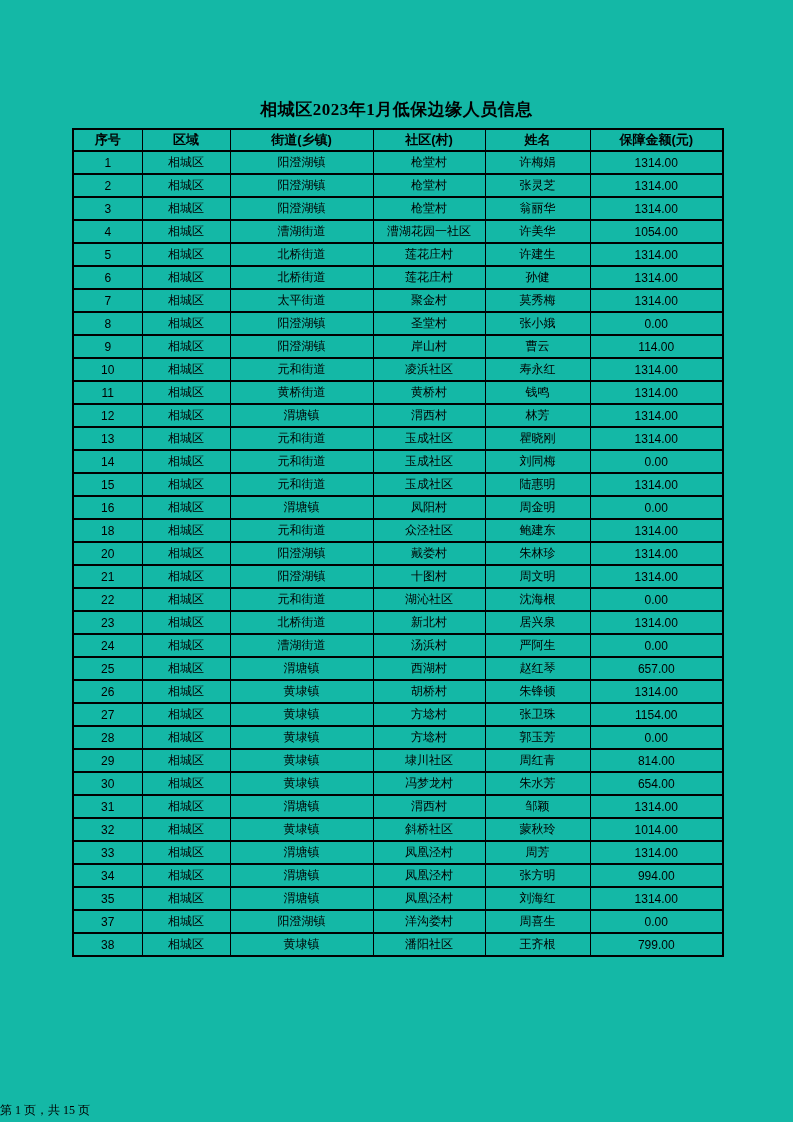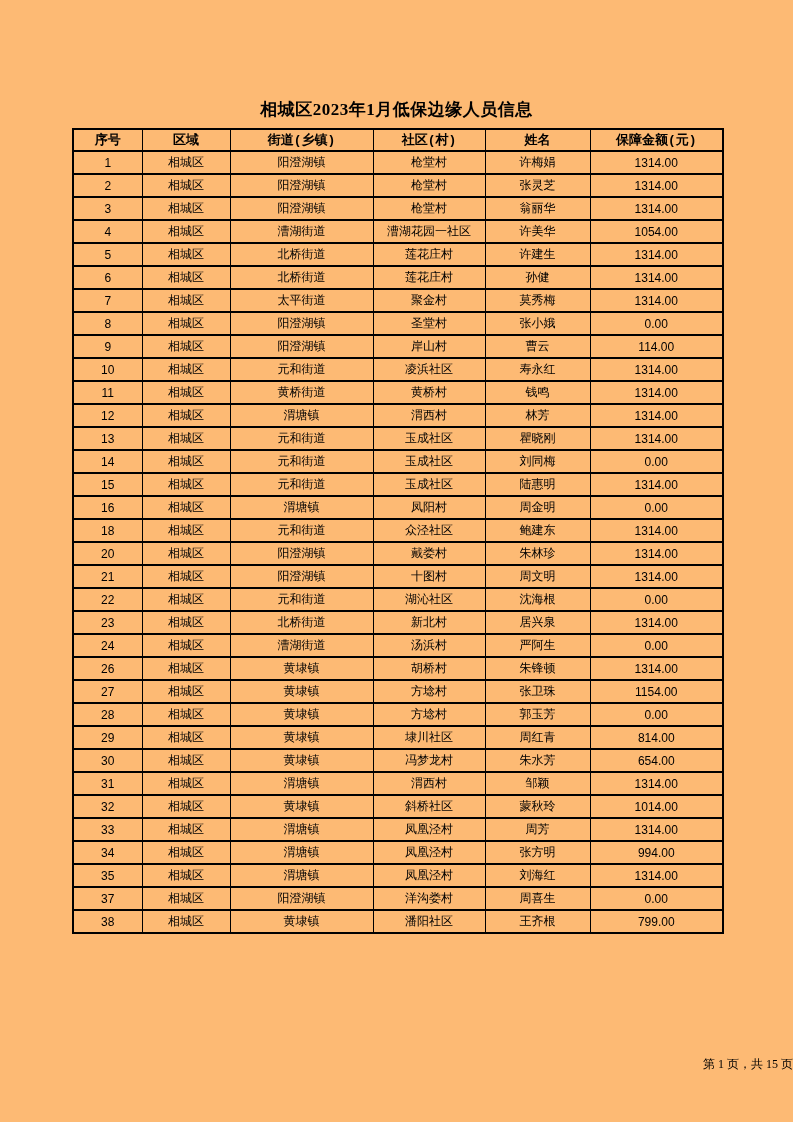--- a/index.html
+++ b/index.html
@@ -4,21 +4,21 @@
 <style>
   html, body {
     margin: 0;
     padding: 0;
     background: #ffffff;
   }
   .page {
     position: relative;
     width: 793px;
     height: 1122px;
-    background: #fdba74;
+    background: #14b8a6;
     font-family: "Liberation Serif", serif;
     color: #000000;
   }
   .doc-title {
     position: absolute;
     top: 98px;
     left: 0;
     width: 793px;
     text-align: center;
     font-size: 17px;
@@ -44,21 +44,21 @@
     text-align: center;
     vertical-align: middle;
     padding: 0;
     overflow: hidden;
     white-space: nowrap;
   }
   table.data-table th {
     height: 20px;
     font-size: 13px;
     font-weight: bold;
-    font-family: Liberation Mono, monospace;
+    font-family: Liberation Sans, sans-serif;
     margin-top: 28px;
   }
   table.data-table td {
     height: 21px;
     font-size: 12px;
     font-weight: normal;
   }
   
   table.data-table td.col0,
   table.data-table td.col5 {
@@ -66,24 +66,24 @@
     font-size: 12px;
   }
   table.data-table td.col1,
   table.data-table td.col2,
   table.data-table td.col3,
   table.data-table td.col4 {
     font-family: "Liberation Serif", serif;
   }
   .page-footer {
     position: absolute;
-    top: 1056px;
+    top: 1102px;
     left: 0;
     width: 793px;
-    text-align: right;
+    text-align: left;
     font-size: 12px;
     font-family: "Liberation Serif", serif;
   }
 </style>
 </head>
 <body>
 
 <div class="page">
 
   <div class="doc-title">相城区2023年1月低保边缘人员信息</div>
@@ -278,20 +278,28 @@
         </tr>
         <tr>
           <td class="col0">24</td>
           <td class="col1">相城区</td>
           <td class="col2">漕湖街道</td>
           <td class="col3">汤浜村</td>
           <td class="col4">严阿生</td>
           <td class="col5">0.00</td>
         </tr>
         <tr>
+          <td class="col0">25</td>
+          <td class="col1">相城区</td>
+          <td class="col2">渭塘镇</td>
+          <td class="col3">西湖村</td>
+          <td class="col4">赵红琴</td>
+          <td class="col5">657.00</td>
+        </tr>
+        <tr>
           <td class="col0">26</td>
           <td class="col1">相城区</td>
           <td class="col2">黄埭镇</td>
           <td class="col3">胡桥村</td>
           <td class="col4">朱锋顿</td>
           <td class="col5">1314.00</td>
         </tr>
         <tr>
           <td class="col0">27</td>
           <td class="col1">相城区</td>

